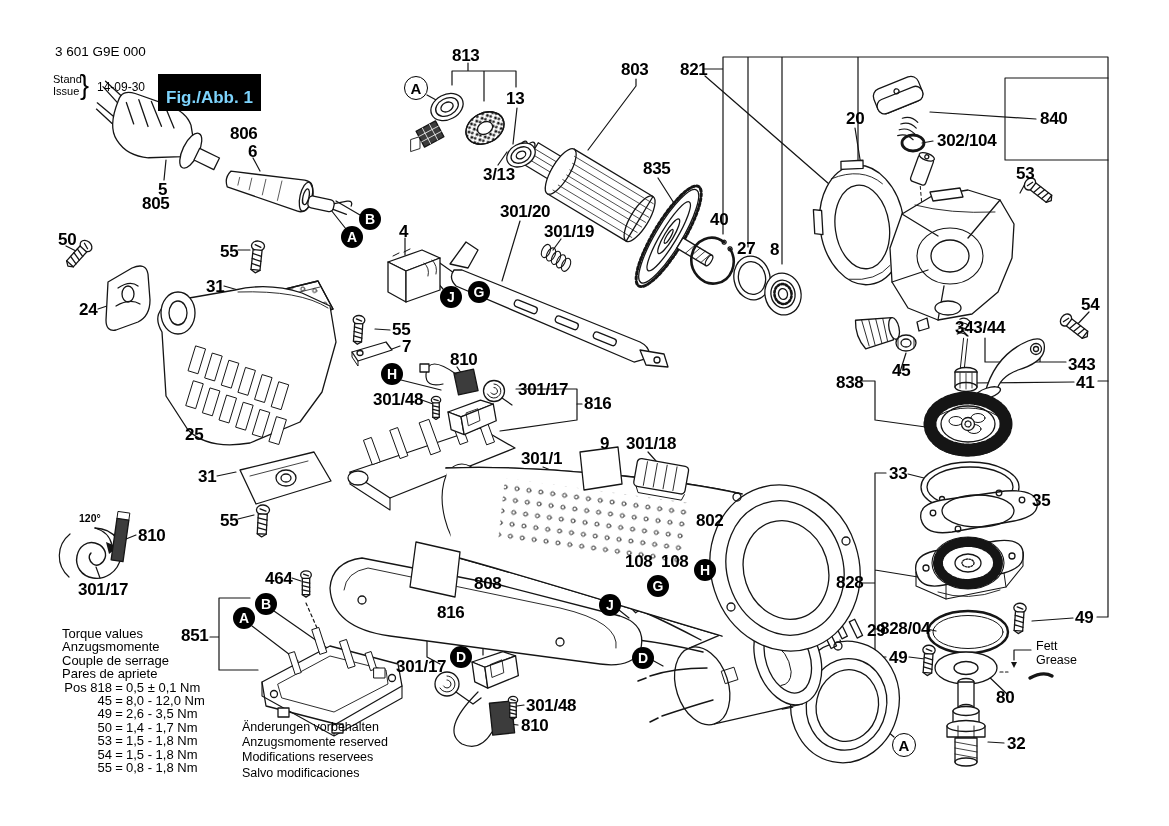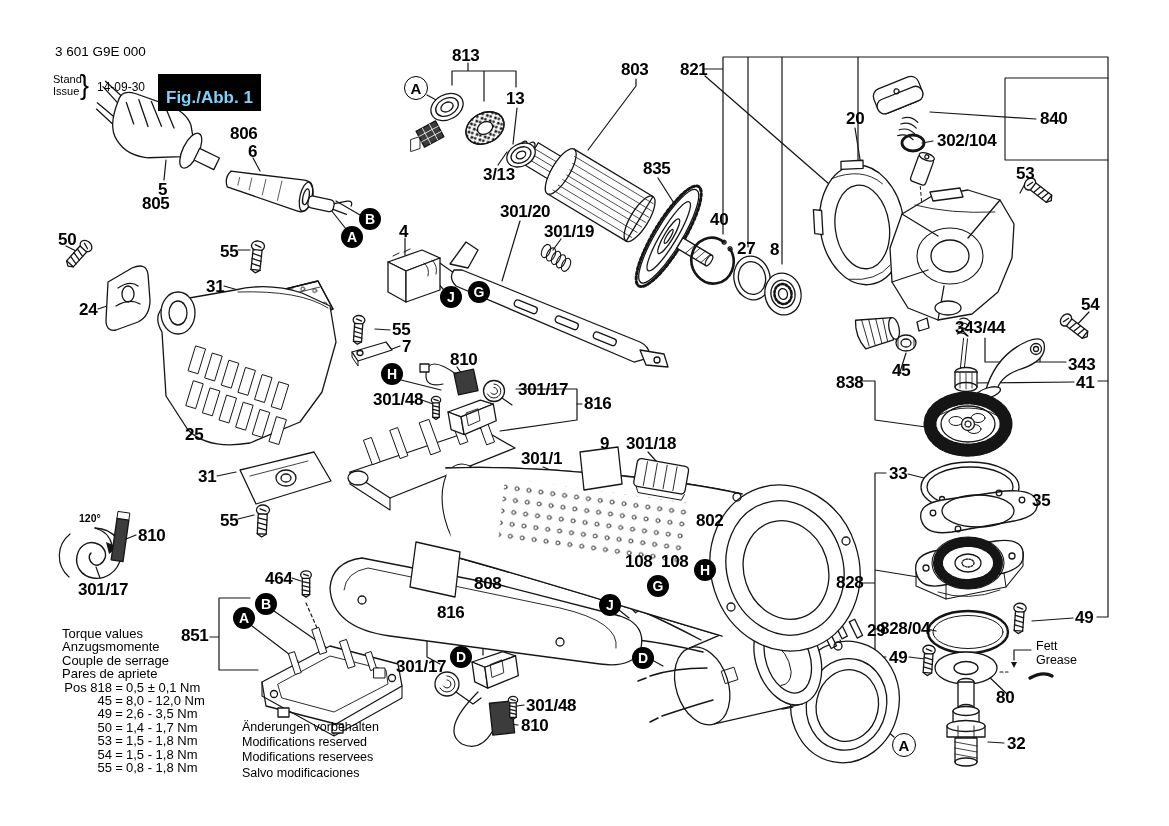--- a/index.html
+++ b/index.html
@@ -641,21 +641,21 @@
           <div class="trow">
             <span class="p">55</span>
             <span class="e">=</span>
             <span class="v">0,8 - 1,8 Nm</span>
           </div>
         </div>
   </div>
 
   <div class="notices" id="notices">
         <div>Änderungen vorbehalten</div>
-        <div>Modifications reserved</div>
+        <div>Anzugsmomente reserved</div>
         <div>Modifications reservees</div>
         <div>Salvo modificaciones</div>
       </div>
 
   <div class="grease">
     <div>Fett</div>
     <div>Grease</div>
   </div>
 
   <div class="angle-note">120°</div>

